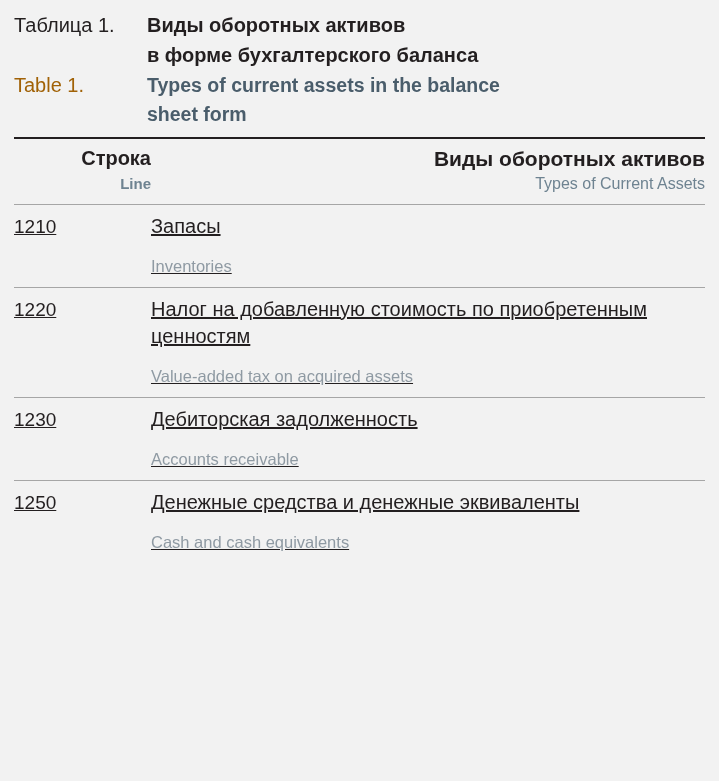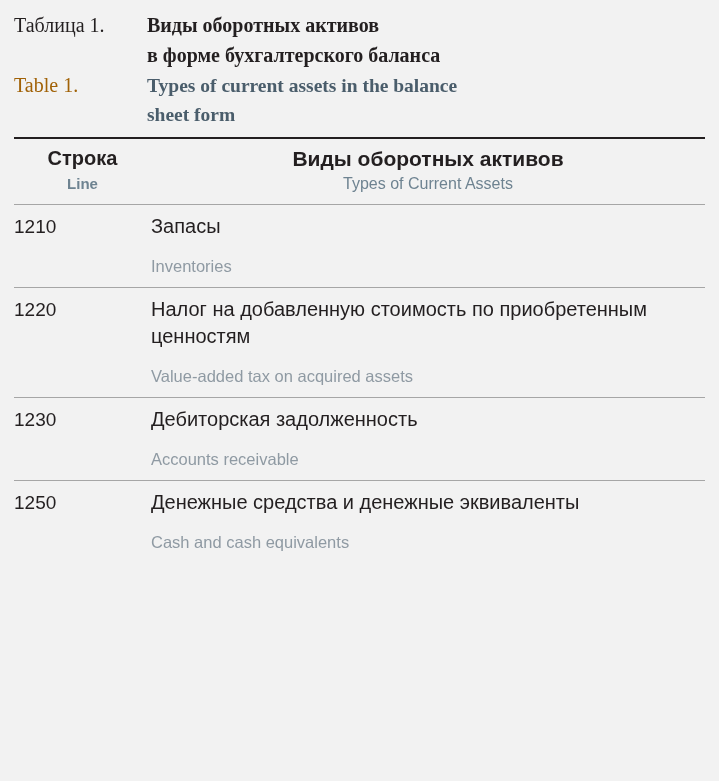--- a/index.html
+++ b/index.html
@@ -19,21 +19,20 @@
     height: 781px;
     box-sizing: border-box;
     padding: 10px 14px 0 14px;
     position: relative;
   }
 
   
   .caption {
     display: block;
     margin-bottom: 8px;
-    font-family: Liberation Serif, serif;
   }
   .caption-row {
     display: flex;
     align-items: baseline;
   }
   .caption-label {
     width: 133px;
     flex: 0 0 133px;
     font-size: 20px;
     line-height: 30px;
@@ -60,32 +59,33 @@
   table.assets {
     width: 691px;
     border-collapse: collapse;
     table-layout: fixed;
     margin-top: 4px;
   }
   table.assets col.c1 { width: 137px; }
   table.assets col.c2 { width: 554px; }
 
   table.assets thead th {
-    text-align: center;
+    text-align: right;
     vertical-align: top;
     padding: 6px 0 9px 0;
     border-top: 2px solid #231f20;
     border-bottom: 1px solid #a6a6a6;
     font-weight: normal;
   }
   table.assets tbody td {
     text-align: left;
     vertical-align: top;
     padding: 8px 0 9px 0;
     border-bottom: 1px solid #a6a6a6;
+    text-decoration: underline;
   }
   table.assets tbody tr:last-child td {
     border-bottom: none;
   }
 
   .hdr-ru {
     font-size: 21px;
     line-height: 27px;
     font-weight: bold;
     color: #231f20;

